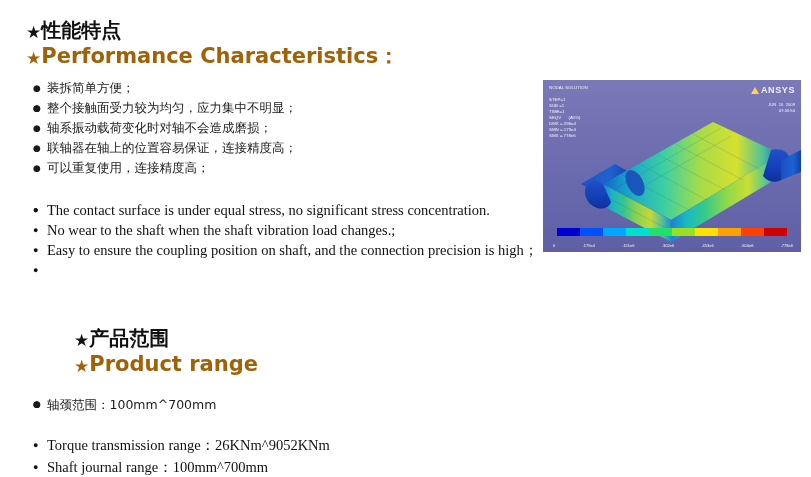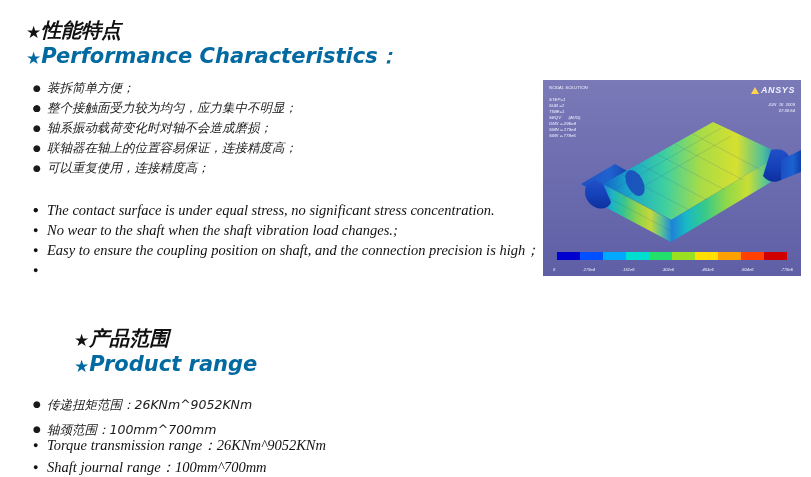--- a/index.html
+++ b/index.html
@@ -12,41 +12,40 @@
     background: #ffffff;
     font-family: "Liberation Sans", sans-serif;
     color: #1a1a1a;
     overflow: hidden;
     position: relative;
   }
   .page {
     position: relative;
     width: 811px;
     height: 477px;
-    font-style: italic;
   }
 
   
   .heading-block {
     position: absolute;
   }
   .heading-cn {
     font-family: "DejaVu Sans", "Liberation Sans", sans-serif;
     font-size: 20px;
     font-weight: bold;
     line-height: 25px;
     color: #111111;
     white-space: nowrap;
   }
   .heading-en {
     font-family: "DejaVu Sans", "Liberation Sans", sans-serif;
     font-size: 21px;
     font-weight: bold;
     line-height: 27px;
-    color: #0369a1;
+    color: #a16207;
     white-space: nowrap;
   }
   .star {
     font-size: 17px;
     line-height: 1;
     vertical-align: -1px;
   }
 
   
   .bullet-list {
@@ -91,21 +90,21 @@
     line-height: 22px;
     color: #111111;
   }
 
   
   .fea-panel {
     position: absolute;
     left: 543px;
     top: 80px;
     width: 258px;
-    height: 196px;
+    height: 172px;
     background: #6f6fae;
     overflow: hidden;
   }
   .fea-bg {
     position: absolute;
     inset: 0;
     background:
       linear-gradient(180deg, #7a7ab8 0%, #6a6aae 55%, #5f5fa6 100%);
   }
   .fea-logo {
@@ -306,21 +305,21 @@
       <span>.778e6</span>
     </div>
   </div>
 
   <div class="heading-block" style="left:26px; top:326px;margin-left:48px;">
     <div class="heading-cn"><span class="star">★</span><span>产品范围</span></div>
     <div class="heading-en"><span class="star">★</span><span>Product range</span></div>
   </div>
 
   <ul class="bullet-list cn-list-2" style="left:33px; top:392px;">
-    <li><span class="dot">●</span><span>传递扭矩范围：26KNm^9052KNm</span></li>
+    <li><span class="dot">●</span></li>
     <li><span class="dot">●</span><span>轴颈范围：100mm^700mm</span></li>
   </ul>
 
   <ul class="bullet-list en-list-2" style="left:33px; top:434px;">
     <li><span class="dot">●</span><span>Torque transmission range：26KNm^9052KNm</span></li>
     <li><span class="dot">●</span><span>Shaft journal range：100mm^700mm</span></li>
   </ul>
 
 </div>
 

